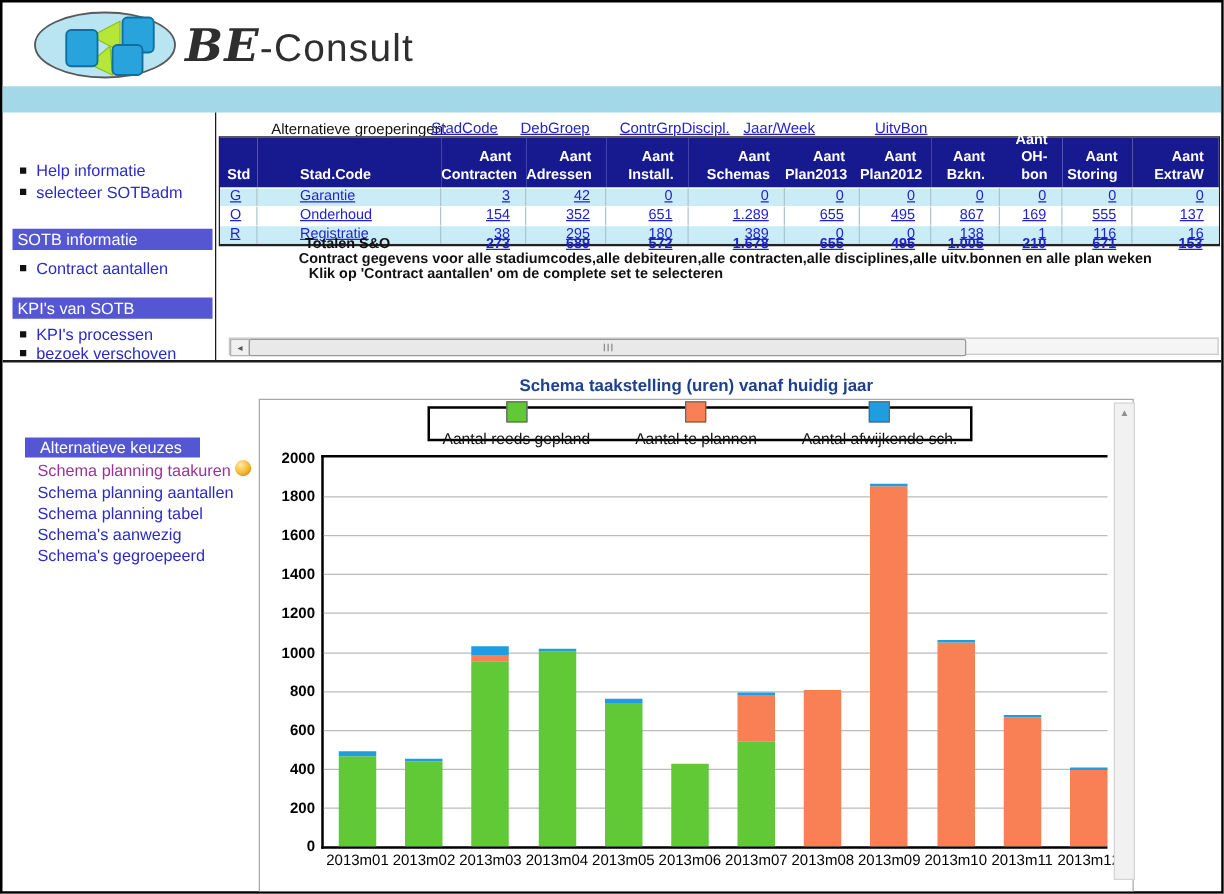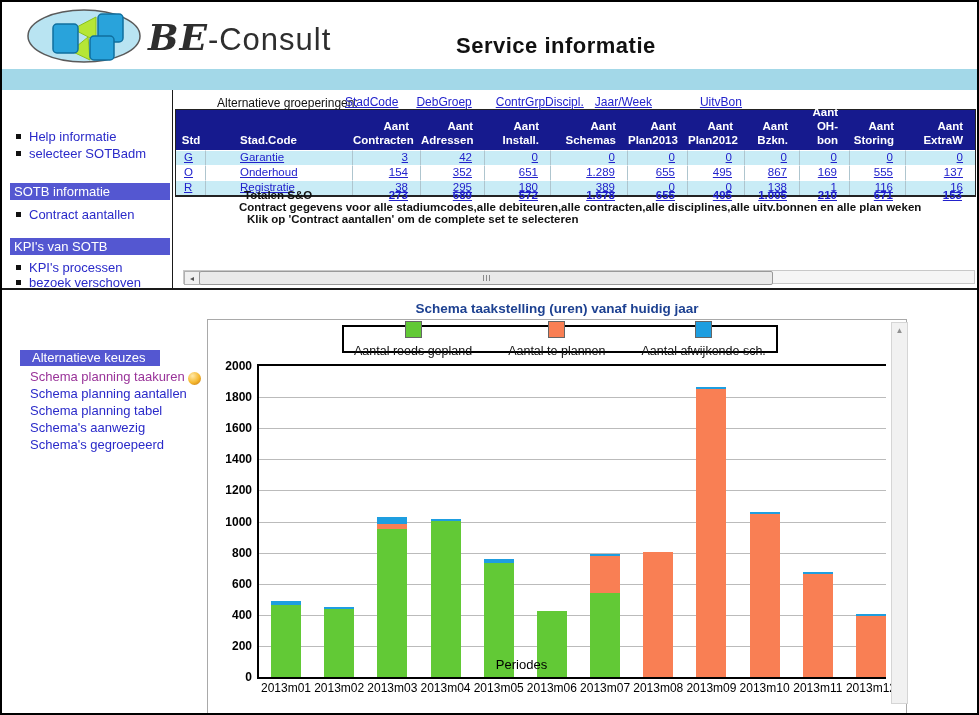--- a/index.html
+++ b/index.html
@@ -74,21 +74,21 @@
   .seg{position:absolute;left:0;width:100%;}
   .xtick{position:absolute;top:315px;width:80px;text-align:center;font-size:12px;color:#000;}
   .xlabel{position:absolute;top:337px;left:0;width:627px;text-align:center;font-size:13px;color:#000;}
   .vscroll{position:absolute;left:683px;top:2px;width:15px;height:380px;background:#F1F1F1;border:1px solid #D5D5D5;}
   .vs-up{position:absolute;top:3px;left:0;width:100%;text-align:center;font-size:8px;color:#909090;}
 
   
   .bm-active{left:18px;top:348px;width:140px;height:16px;background:#5457D1;color:#fff;
              font-size:13px;padding-left:12px;line-height:16px;cursor:pointer;}
   .bm-list{left:28px;top:366px;}
-  .bm-item{font-size:13px;line-height:17px;color:#2a2ac9;cursor:pointer;display:flex;align-items:flex-end;gap:3px;}
+  .bm-item{font-size:13px;line-height:17px;color:#2a2ac9;cursor:pointer;display:flex;align-items:flex-start;gap:3px;}
   .bm-item.visited{color:#993399;}
   .gold{width:13px;height:13px;border-radius:50%;
         background:radial-gradient(circle at 35% 30%,#ffe9a8,#f5b72d 55%,#b96b10);}
 </style>
 </head>
 <body>
 
 <div class="page">
 
   <div class="abs" style="left:24px;top:6px;">
@@ -97,21 +97,20 @@
       <polygon points="70,9 70,33 47,21" fill="#B6E636" stroke="#8CC11E"></polygon>
       <polygon points="62,29 64,52 45,43" fill="#B6E636" stroke="#8CC11E"></polygon>
       <rect x="27" y="16" width="25" height="29" rx="4" fill="#29A3DB" stroke="#0F6F9F" stroke-width="1.5"></rect>
       <rect x="72" y="6" width="25" height="28" rx="4" fill="#29A3DB" stroke="#0F6F9F" stroke-width="1.5"></rect>
       <rect x="64" y="28" width="24" height="24" rx="4" fill="#29A3DB" stroke="#0F6F9F" stroke-width="1.5"></rect>
     </svg>
   </div>
   <div class="abs brand-text" style="left:146px;top:14px;">
     <span class="brand-script">BE</span><span>-Consult</span>
   </div>
-  <div class="abs page-title" style="left:454px;top:31px;">Service informatie</div>
   <div class="abs band"></div>
   <div class="abs vdiv"></div>
   <div class="abs hdiv"></div>
 
   <div class="abs" style="left:14px;top:127px;">
     <div class="side-item">
         <span class="bullet"></span>
         <span>Help informatie</span>
       </div>
   </div>
@@ -362,21 +361,20 @@
           <div class="seg" style="height: 103px; bottom: 0px; background: rgb(249, 127, 84);"></div>
           <div class="seg" style="height: 2px; bottom: 103px; background: rgb(30, 158, 224);"></div>
         </div>
         <div class="xtick" style="left: 518.8px;">2013m11</div>
         <div class="bar" style="left: 596.98px; height: 63px;">
           <div class="seg" style="height: 61px; bottom: 0px; background: rgb(249, 127, 84);"></div>
           <div class="seg" style="height: 2px; bottom: 61px; background: rgb(30, 158, 224);"></div>
         </div>
         <div class="xtick" style="left: 571.98px;">2013m12</div>
       </div>
-    <div class="xlabel">Periodes</div>
     <div class="vscroll">
       <div class="vs-up">▲</div>
     </div>
   </div>
 
   <div class="abs bm-active">Alternatieve keuzes</div>
   <div class="abs bm-list" id="bmlist">
       <div class="bm-item visited">
         <span>Schema planning taakuren</span>
         <span class="gold"></span>

